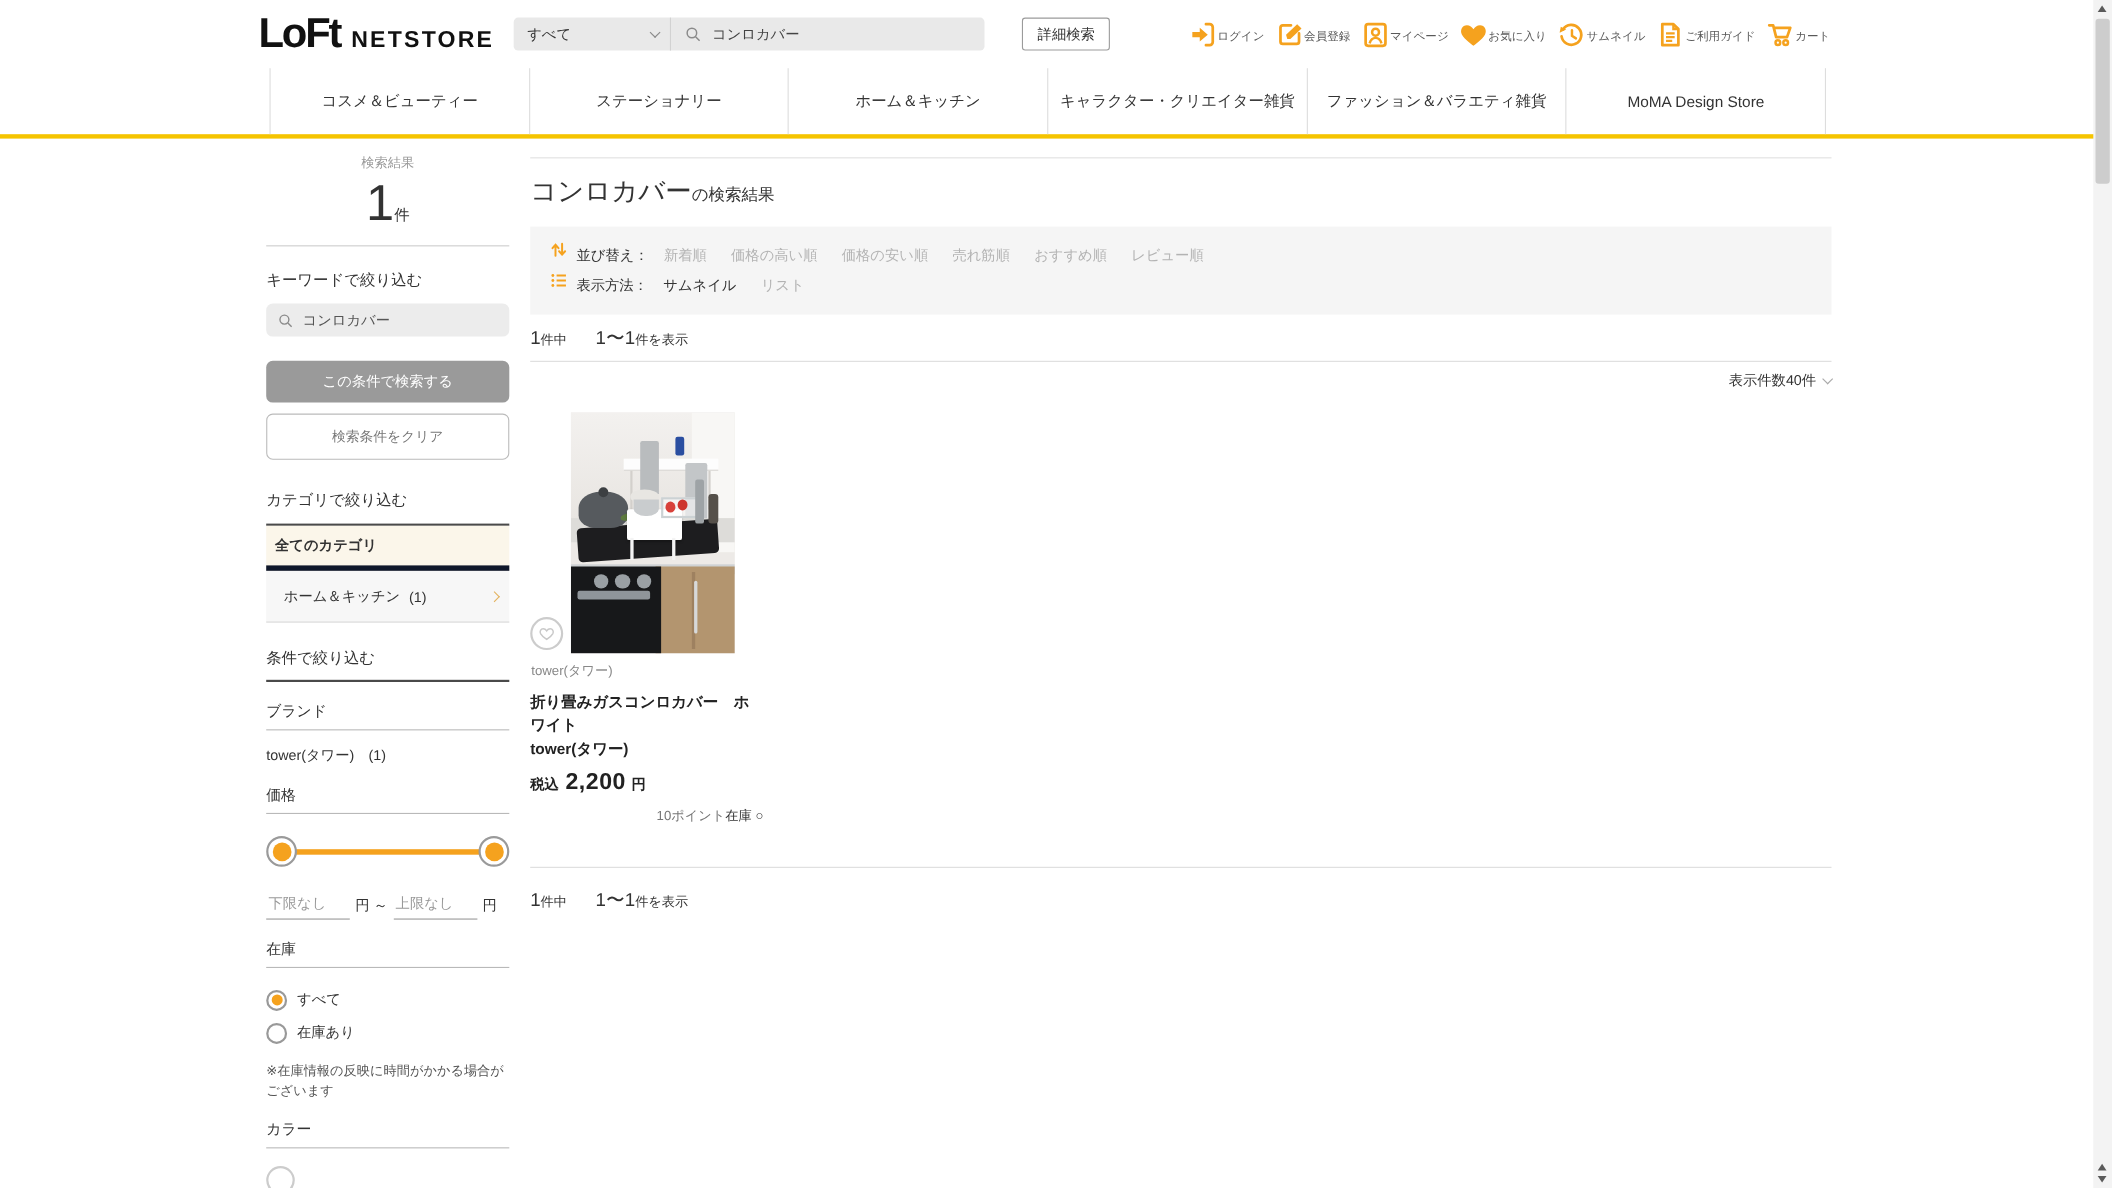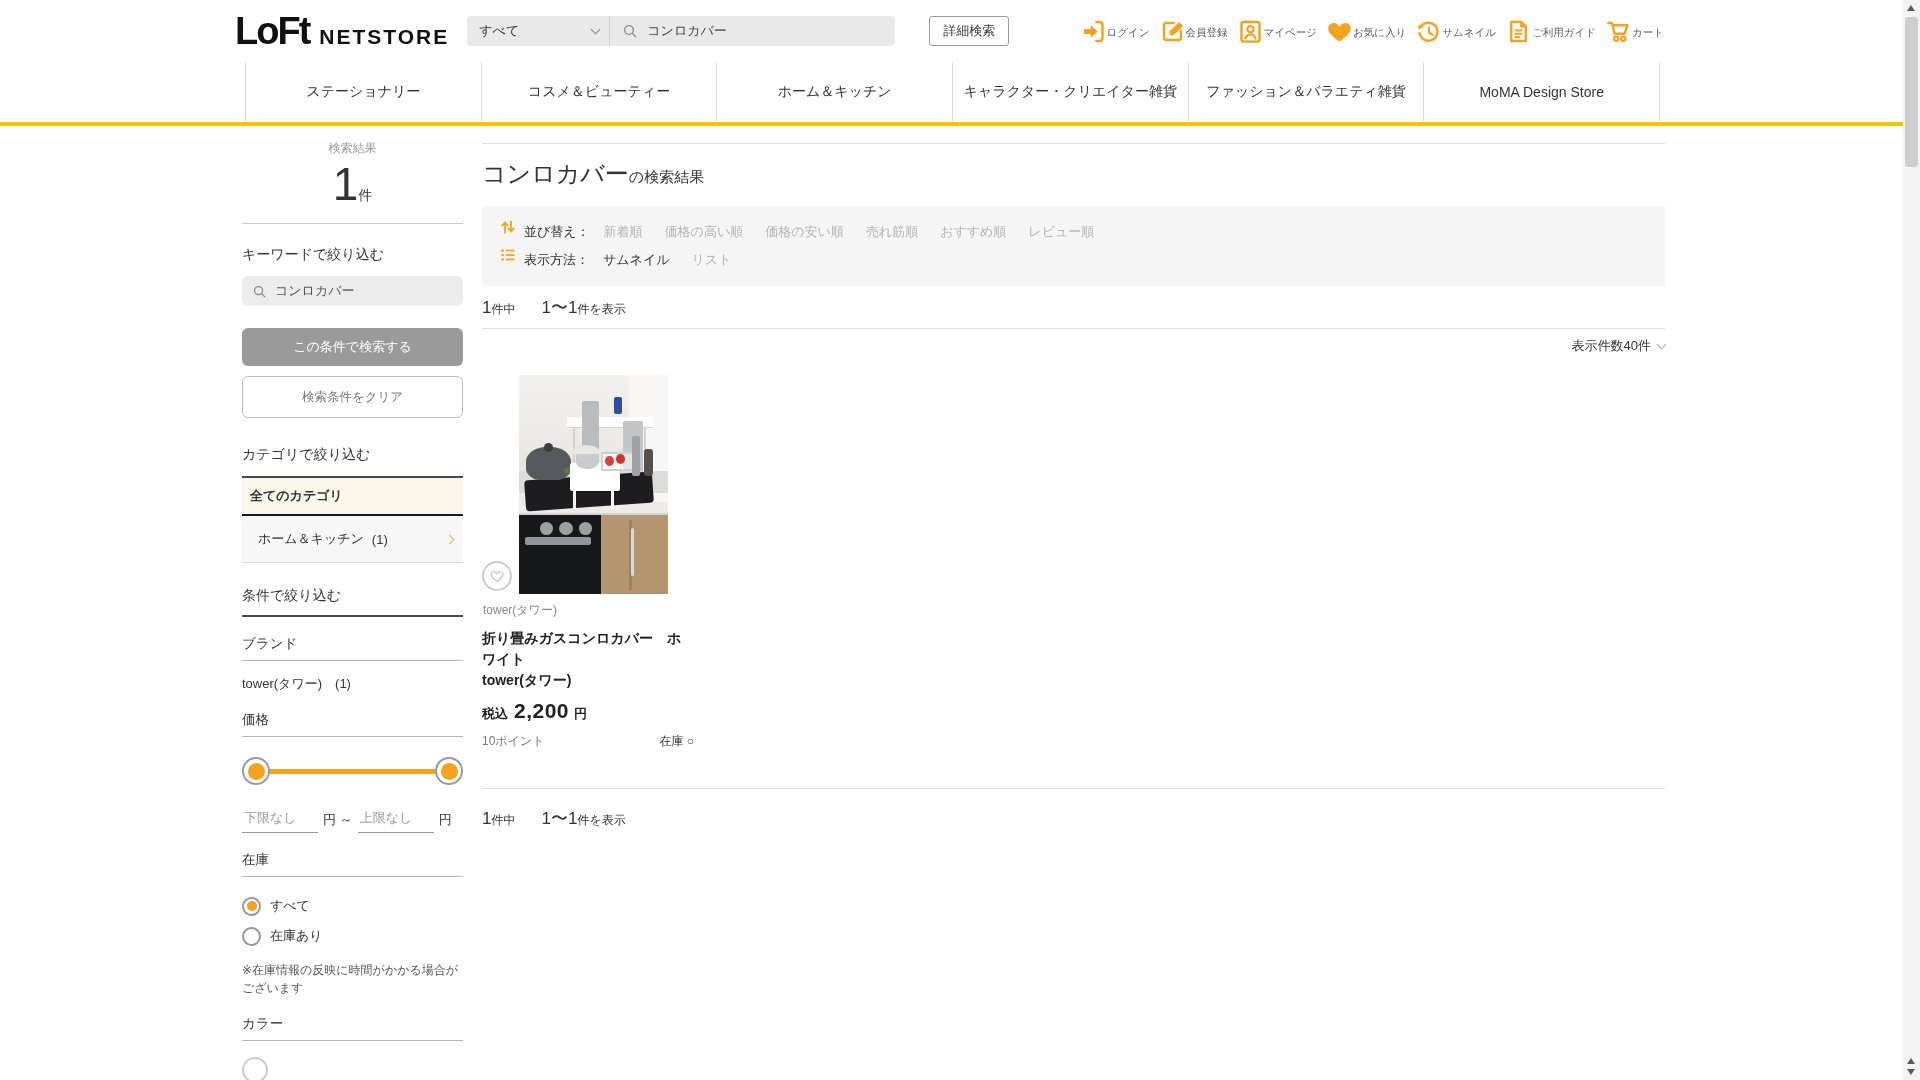--- a/index.html
+++ b/index.html
@@ -40,21 +40,21 @@
   .result-num-row { margin-top:4px; }
   .result-num { font-size:46px; color:#333; line-height:1; }
   .result-unit { font-size:14px; color:#333; }
   .side-rule { border-bottom:1px solid #ccc; margin-top:16px; }
   .kw-title { margin-top:22px; font-size:14px; color:#333; }
   .kw-input { margin-top:12px; height:30px; background:#ececec; border-radius:6px; display:flex; align-items:center; gap:8px; padding:0 10px; font-size:13px; color:#555; cursor:text; }
   .btn-primary { margin-top:22px; width:100%; height:38px; background:#9a9a9a; color:#fff; border:none; border-radius:6px; font-size:13px; cursor:pointer; font-family:inherit; }
   .btn-secondary { margin-top:10px; width:100%; height:42px; background:#fff; color:#777; border:1px solid #bbb; border-radius:6px; font-size:12.5px; cursor:pointer; font-family:inherit; }
   .cat-title { margin-top:28px; font-size:14px; color:#333; }
   .cat-list { margin-top:12px; border-top:2px solid #4a4a4a; }
-  .cat-all { background:#fbf6ea; font-size:13px; font-weight:bold; color:#333; padding:9px 8px; border-bottom:2px solid #0f172a; cursor:pointer; }
+  .cat-all { background:#fbf6ea; font-size:13px; font-weight:bold; color:#333; padding:9px 8px; border-bottom:5px solid #0f172a; cursor:pointer; }
   .cat-item { background:#f7f7f7; font-size:13px; color:#333; padding:14px 10px 14px 16px; border-bottom:1px solid #d9d9d9; cursor:pointer; display:flex; align-items:center; }
   .cat-item .chev-r { margin-left:auto; width:7px; height:7px; border-right:1.5px solid #e3b25f; border-bottom:1.5px solid #e3b25f; transform:rotate(-45deg); }
   .cond-title { margin-top:24px; font-size:14px; color:#333; padding-bottom:10px; border-bottom:2px solid #4a4a4a; }
   .sub-title { margin-top:18px; font-size:13.5px; color:#333; padding-bottom:7px; border-bottom:1px solid #b9b9b9; }
   .brand-value { margin-top:14px; font-size:13px; color:#333; cursor:pointer; }
   .slider { margin-top:20px; height:28px; position:relative; }
   .slider-track { position:absolute; left:13px; right:13px; top:12px; height:5px; background:#f5a21e; }
   .slider-handle { position:absolute; top:0; width:28px; height:28px; border:2px solid #9a9a9a; background:#fff; border-radius:50%; display:flex; align-items:center; justify-content:center; cursor:grab; }
   .slider-handle .dot { width:17px; height:17px; border-radius:50%; background:#f5a21e; }
   .price-inputs { margin-top:24px; display:flex; align-items:flex-end; font-size:13px; }
@@ -129,21 +129,21 @@
   .pi-knob1 { left:14%; top:67%; width:9%; height:6%; background:#9aa0a4; border-radius:50%; }
   .pi-knob2 { left:27%; top:67%; width:9%; height:6%; background:#9aa0a4; border-radius:50%; }
   .pi-knob3 { left:40%; top:67%; width:9%; height:6%; background:#9aa0a4; border-radius:50%; }
 
   .product-brand { margin-top:8px; margin-left:1px; font-size:12px; color:#888; }
   .product-name { margin-top:9px; font-size:14px; font-weight:bold; color:#222; line-height:1.5; cursor:pointer; }
   .price-line { margin-top:8px; display:flex; align-items:baseline; color:#222; }
   .price-prefix { font-size:13px; font-weight:bold; }
   .price-value { font-size:21px; font-weight:bold; margin:0 5px 0 6px; letter-spacing:.5px; }
   .price-unit { font-size:13px; font-weight:bold; }
-  .meta-line { margin-top:10px; display:flex; justify-content:space-between; align-items:center;gap:44px; }
+  .meta-line { margin-top:10px; display:flex; justify-content:flex-end; align-items:center; }
   .points { font-size:12px; color:#777; }
   .stock { font-size:12px; color:#333; }
   .rule3 { border-bottom:1px solid #ddd; margin-top:38px; }
   .bottom-summary { margin-top:18px; }
 
   
   .scrollbar { position:absolute; right:0; top:0; width:17px; height:1080px; background:#f3f3f3; cursor:pointer; }
   .sb-tri-up { position:absolute; left:4px; width:0; height:0; border-left:4.5px solid transparent; border-right:4.5px solid transparent; border-bottom:6px solid #5a5a5a; }
   .sb-tri-down { position:absolute; left:4px; width:0; height:0; border-left:4.5px solid transparent; border-right:4.5px solid transparent; border-top:6px solid #5a5a5a; }
   .sb-thumb { position:absolute; top:17px; left:2px; width:13px; height:150px; background:#cdcdcd; border-radius:3px; }
@@ -228,22 +228,22 @@
           <circle cx="10" cy="18.5" r="1.9" fill="none" stroke="#F5A21E" stroke-width="2"></circle>
           <circle cx="16.3" cy="18.5" r="1.9" fill="none" stroke="#F5A21E" stroke-width="2"></circle>
         </svg>
         <span class="qlink-label">カート</span>
       </div>
     </div>
   </div>
 
   <div class="nav">
     <div class="nav-inner">
+      <div class="nav-item">コスメ＆ビューティー</div>
       <div class="nav-item">ステーショナリー</div>
-      <div class="nav-item">コスメ＆ビューティー</div>
       <div class="nav-item">ホーム＆キッチン</div>
       <div class="nav-item">キャラクター・クリエイター雑貨</div>
       <div class="nav-item">ファッション＆バラエティ雑貨</div>
       <div class="nav-item">MoMA Design Store</div>
     </div>
   </div>
 
   <div class="content">
 
     <div class="sidebar">

